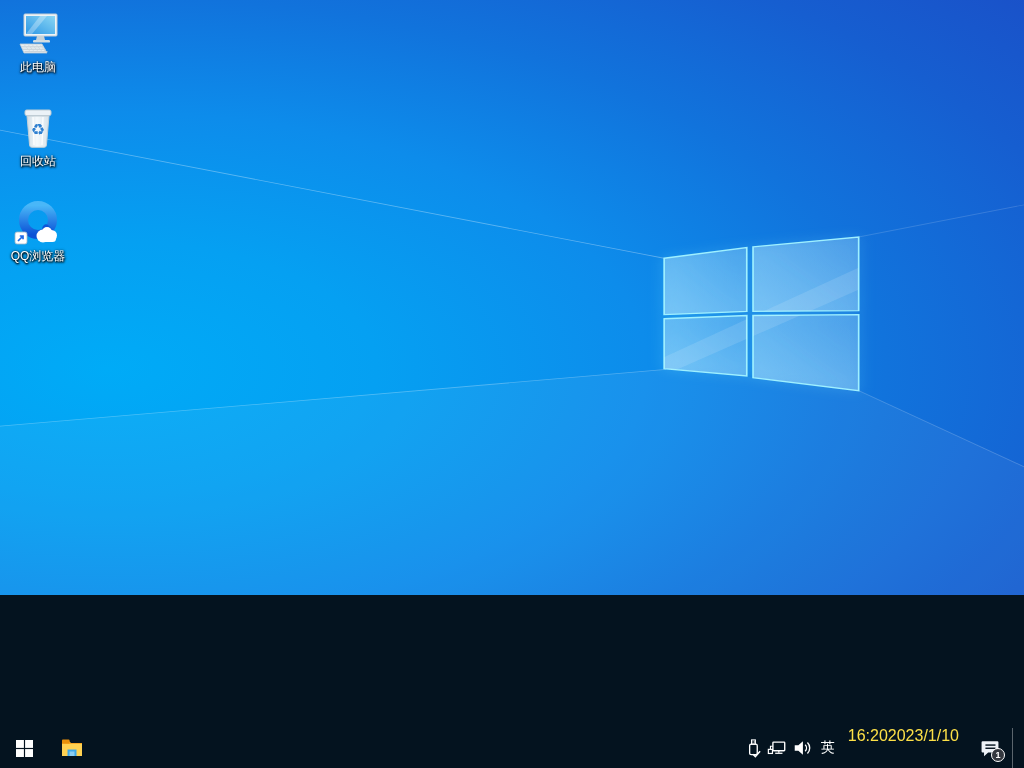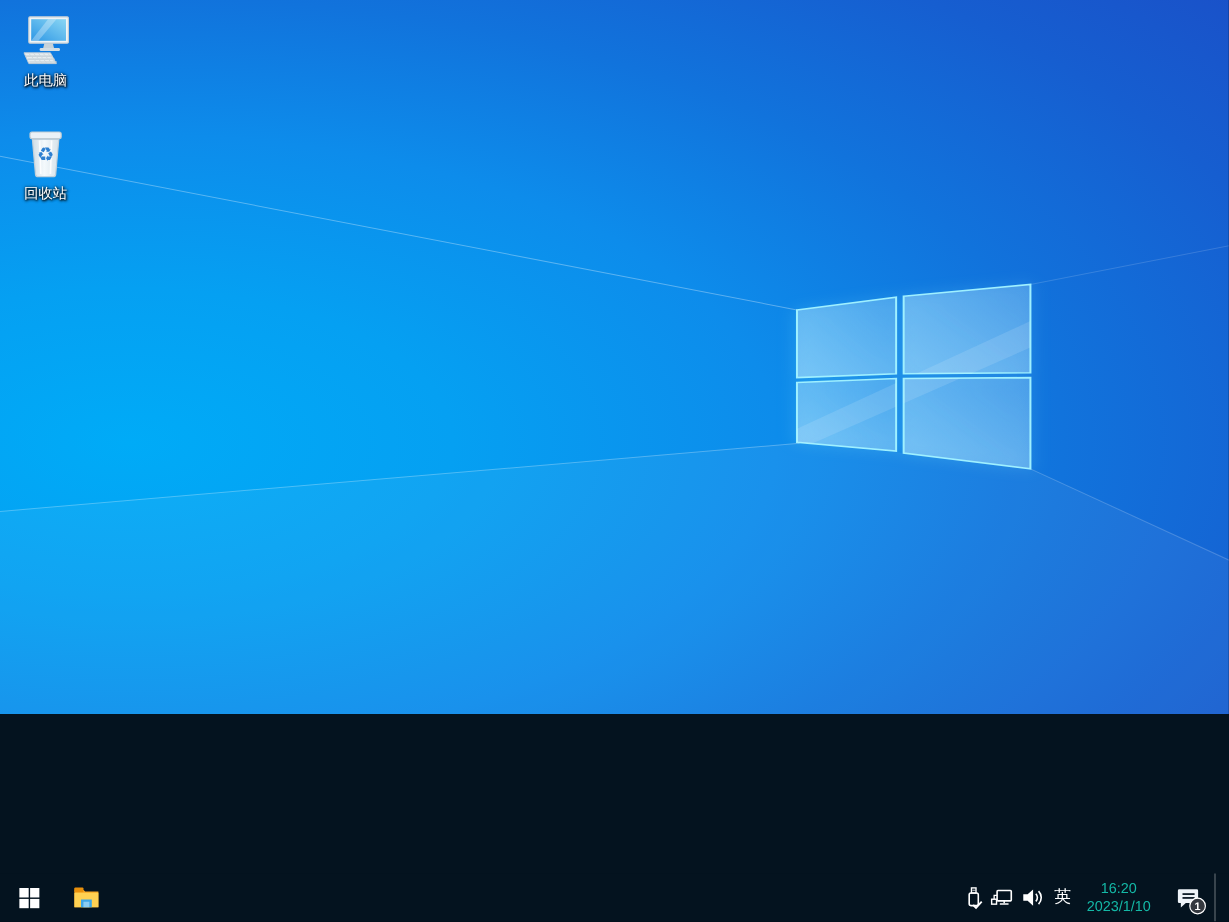--- a/index.html
+++ b/index.html
@@ -43,22 +43,22 @@
   .tray{display:flex;align-items:stretch;}
   .tray-btn{
     width:25px;display:flex;align-items:center;justify-content:center;
     background:transparent;border:none;padding:0;cursor:pointer;
   }
   .ime{
     width:26px;display:flex;align-items:center;justify-content:center;
     color:#fff;font-size:14px;cursor:pointer;
   }
   .clock{
-    padding:0 9px 0 7px;display:flex;flex-direction:column;justify-content:center;
-    color:#14b8a6;font-size:12px;line-height:15px;text-align:center;cursor:pointer;
+    padding:0 9px 0 7px;display:flex;flex-direction:row;justify-content:center;
+    color:#fde047;font-size:16px;line-height:15px;text-align:center;cursor:pointer;
   }
   .action-center{
     width:44px;position:relative;display:flex;align-items:center;justify-content:center;
     background:transparent;border:none;cursor:pointer;
   }
   .badge{
     position:absolute;right:7px;bottom:6px;width:14px;height:14px;border-radius:50%;
     background:#34383f;border:1.5px solid #fff;color:#fff;font-size:9px;font-weight:bold;
     display:flex;align-items:center;justify-content:center;box-sizing:border-box;line-height:1;
   }
@@ -132,20 +132,41 @@
         </linearGradient>
       </defs>
       <path d="M13 12 h22 l-2.6 29.5 q-0.2 1.8 -2.3 1.8 h-12.2 q-2.1 0 -2.3 -1.8 z" fill="url(#bin)" stroke="#c2cfd8" stroke-width="1"></path>
       <rect x="11" y="6" width="26" height="5.5" rx="1.6" fill="#ebf2f7" stroke="#bfccd4" stroke-width="1"></rect>
       <path d="M19 13 l1 28 M29 13 l-1 28" stroke="rgba(255,255,255,0.85)" stroke-width="1.4"></path>
       <text x="24" y="30.5" font-size="16" fill="#2e7fd0" text-anchor="middle" font-family="'DejaVu Sans',sans-serif">♻</text>
     </svg>
     <div class="icon-label">回收站</div>
   </div>
 
+  <div class="desktop-icon" id="icon-qq-browser">
+    <svg class="art" viewBox="0 0 48 48">
+      <defs>
+        <linearGradient id="qg" x1="0" y1="0" x2="0" y2="1">
+          <stop offset="0" stop-color="#49b7f8"></stop>
+            <stop offset="1" stop-color="#0b52d6"></stop>
+        </linearGradient>
+      </defs>
+      <circle cx="24" cy="21" r="14.5" fill="none" stroke="url(#qg)" stroke-width="9"></circle>
+      <line x1="32" y1="29" x2="38" y2="35" stroke="#0d57d9" stroke-width="7" stroke-linecap="round"></line>
+      <circle cx="29" cy="37" r="6.5" fill="#fff"></circle>
+      <circle cx="37.5" cy="36.5" r="5.5" fill="#fff"></circle>
+      <circle cx="33" cy="33" r="5" fill="#fff"></circle>
+      <rect x="26" y="36" width="16" height="7" rx="3.5" fill="#fff"></rect>
+      <g>
+        <rect x="1" y="33" width="12" height="12" rx="2" fill="#fff" stroke="#9fb6c9" stroke-width="0.8"></rect>
+        <path d="M4 42 L9 37 M5.8 37 H9 V40.2" stroke="#1f6be8" stroke-width="1.7" fill="none"></path>
+      </g>
+    </svg>
+    <div class="icon-label">QQ浏览器</div>
+  </div>
 </div>
 
 <div class="taskbar">
 
   <button class="tb-btn">
     <svg width="17" height="17" viewBox="0 0 20 20">
       <rect x="0" y="0" width="9.3" height="9.3" fill="#fff"></rect>
       <rect x="10.7" y="0" width="9.3" height="9.3" fill="#fff"></rect>
       <rect x="0" y="10.7" width="9.3" height="9.3" fill="#fff"></rect>
       <rect x="10.7" y="10.7" width="9.3" height="9.3" fill="#fff"></rect>

